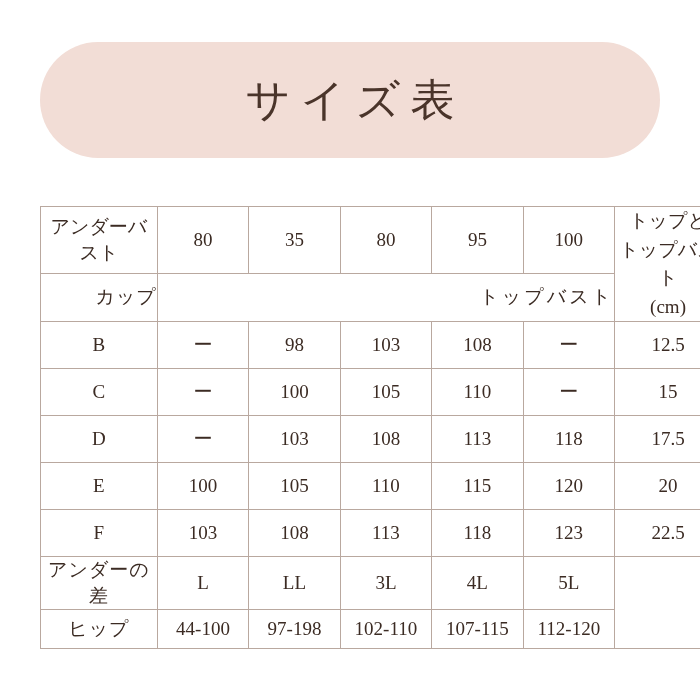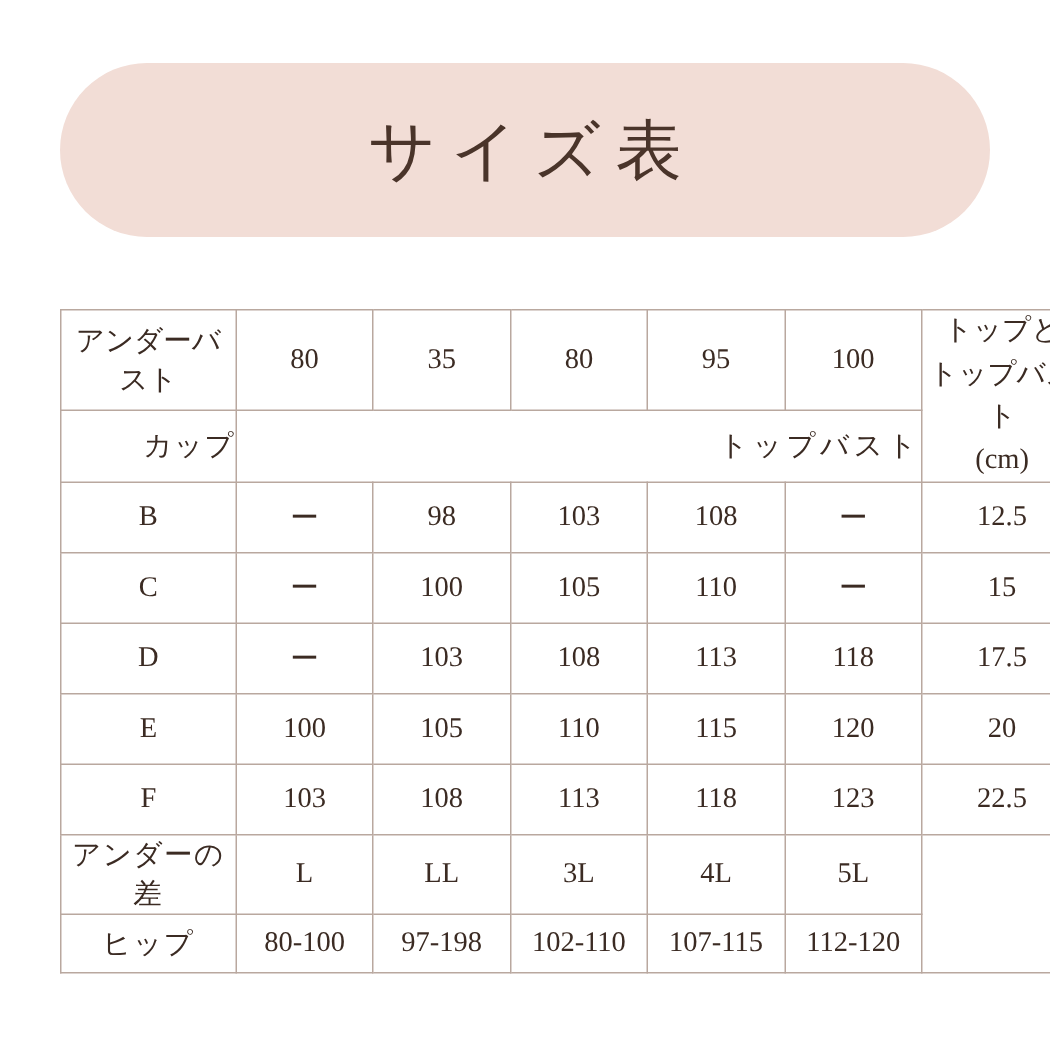--- a/index.html
+++ b/index.html
@@ -222,21 +222,21 @@
         <td class="shorts-cell">L</td>
         <td class="shorts-cell">LL</td>
         <td class="shorts-cell">3L</td>
         <td class="shorts-cell">4L</td>
         <td class="shorts-cell">5L</td>
         <td class="blank-cell" rowspan="2"></td>
       </tr>
 
       <tr class="row-hip">
         <td class="lbl-dark">ヒップ</td>
-        <td class="hip-cell">80-100</td>
+        <td class="hip-cell">44-100</td>
         <td class="hip-cell">97-198</td>
         <td class="hip-cell">102-110</td>
         <td class="hip-cell">107-115</td>
         <td class="hip-cell">112-120</td>
       </tr>
     </tbody>
   </table>
 
 </div>
 

